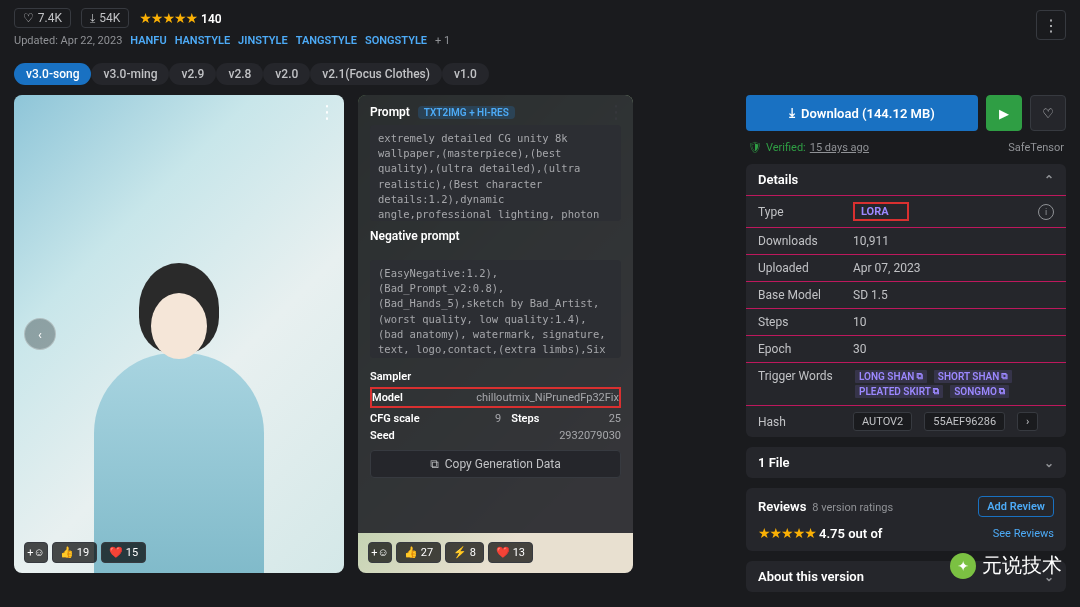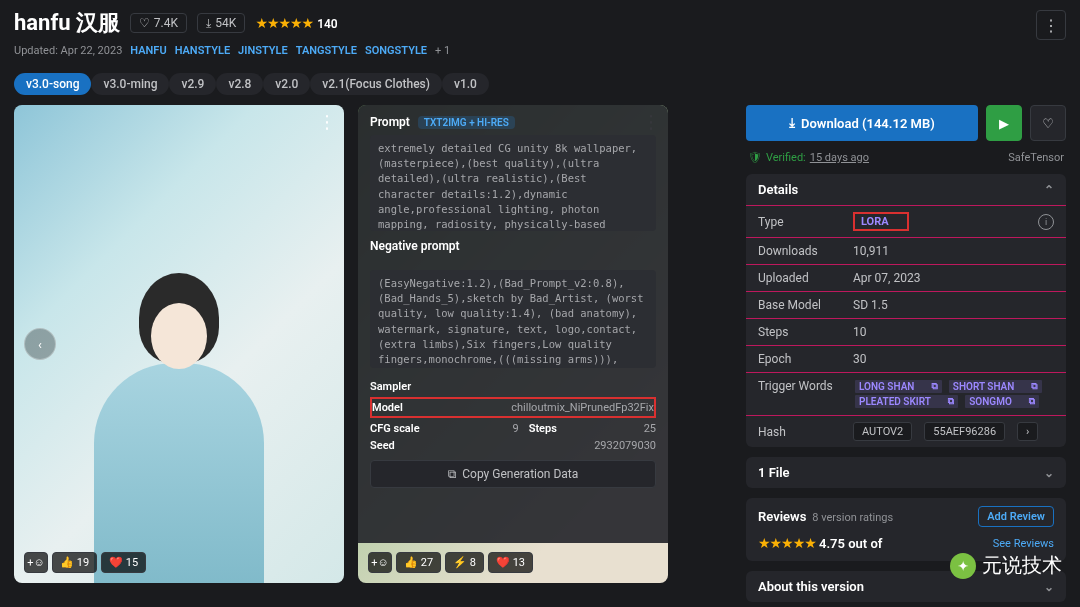--- a/index.html
+++ b/index.html
@@ -117,21 +117,21 @@
   .detail-row {
     display: flex; align-items: center; padding: 6px 12px;
     border-top: 1px solid #be185d; font-size: 12px;
   }
   .detail-row .dl-label { width: 95px; color: #c1c2c5; }
   .detail-row .dl-val { color: #c1c2c5; }
   .info-icon { margin-left: auto; color: #909296; width: 16px; height: 16px; border: 1px solid #909296; border-radius: 50%; display: inline-flex; align-items: center; justify-content: center; font-size: 9px; }
   .TYPE-HL { border: 2px solid #d93030; padding: 1px 18px 1px 6px; color: #9c88ff; font-size: 11px; font-weight: 700; }
   .trigger-pill {
     background: rgba(156,136,255,0.15); color: #9c88ff; border-radius: 1px;
-    padding: 1px 4px; font-size: 10px; font-weight: 600; display: inline-flex; align-items: center; gap: 17px;
+    padding: 1px 4px; font-size: 10px; font-weight: 600; display: inline-flex; align-items: center; gap: 2px;
     margin: 1px 2px;
   }
   .cp-ic { font-size: 9px; }
   .hash-row .dl-val { display: flex; gap: 12px; }
   .hash-sel, .hash-val, .hash-nav {
     border: 1px solid #373a40; border-radius: 3px; padding: 2px 8px;
     font-size: 11px; background: #1a1b1e;
   }
 
   .reviews-body { padding: 6px 12px 10px; display: flex; align-items: center; justify-content: space-between; }
@@ -155,21 +155,20 @@
   }
   .fig-hair { position:absolute; top:30px; left:50%; transform:translateX(-50%); width:80px; height:90px; background:#2a2a2a; border-radius:50% 50% 40% 40%; }
   .fig-face { position:absolute; top:60px; left:50%; transform:translateX(-50%); width:56px; height:66px; background:#f5e6d8; border-radius:50%; }
   .fig-body { position:absolute; top:120px; left:50%; transform:translateX(-50%); width:170px; height:240px; background:linear-gradient(180deg,#a8d4e0 0%,#7db8c8 100%); border-radius:80px 80px 20px 20px; }
 </style>
 </head>
 <body>
 
 <div class="header">
   <div class="title-row">
-    <span class="title">hanfu 汉服</span>
     <span class="stat-btn">♡ <span>7.4K</span></span>
     <span class="stat-btn">⤓ <span>54K</span></span>
     <span><span class="stars">★★★★★</span><span class="star-count">140</span></span>
   </div>
   <div class="meta-row">
     <span>Updated: Apr 22, 2023</span>
     <span class="tag-link">HANFU</span>
     <span class="tag-link">HANSTYLE</span>
     <span class="tag-link">JINSTYLE</span>
     <span class="tag-link">TANGSTYLE</span>
@@ -202,21 +201,21 @@
       </div>
       <div class="nav-arrow">‹</div>
       <div class="card-menu">⋮</div>
       <div class="reactions">
         <span class="react-btn react-add">+☺</span>
         <span class="react-btn">👍 <span>19</span></span>
         <span class="react-btn">❤️ <span>15</span></span>
       </div>
     </div>
 
-    <div class="card" style="width:310px;">
+    <div class="card" style="width:275px;">
       <div class="card-img img2"></div>
       <div class="card-menu">⋮</div>
       <div class="gen-panel">
         <div class="gen-row">
           <span class="gen-label">Prompt</span>
           <span class="gen-badge">TXT2IMG + HI-RES</span>
         </div>
         <div class="gen-text">extremely detailed CG unity 8k wallpaper,(masterpiece),(best quality),(ultra detailed),(ultra realistic),(Best character details:1.2),dynamic angle,professional lighting, photon mapping, radiosity, physically-based rendering,blush,golden proportions,(shiny skin) makeup (wavy gray hair and a</div>
         <div class="gen-label" style="margin-bottom:17px;">Negative prompt</div>
         <div class="gen-text neg">(EasyNegative:1.2),(Bad_Prompt_v2:0.8),(Bad_Hands_5),sketch by Bad_Artist, (worst quality, low quality:1.4), (bad anatomy), watermark, signature, text, logo,contact,(extra limbs),Six fingers,Low quality fingers,monochrome,(((missing arms))),(((missing legs))), (((extra arms))),(((extra legs))) less fingers lowres bad</div>

